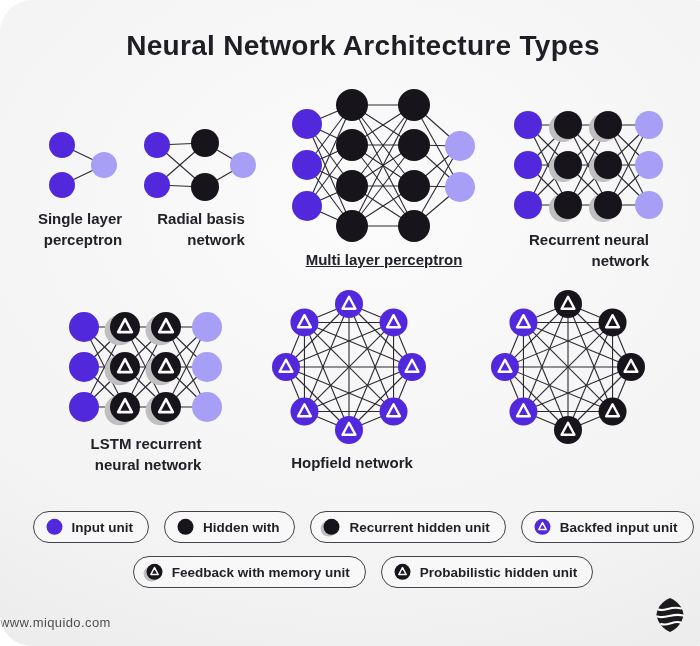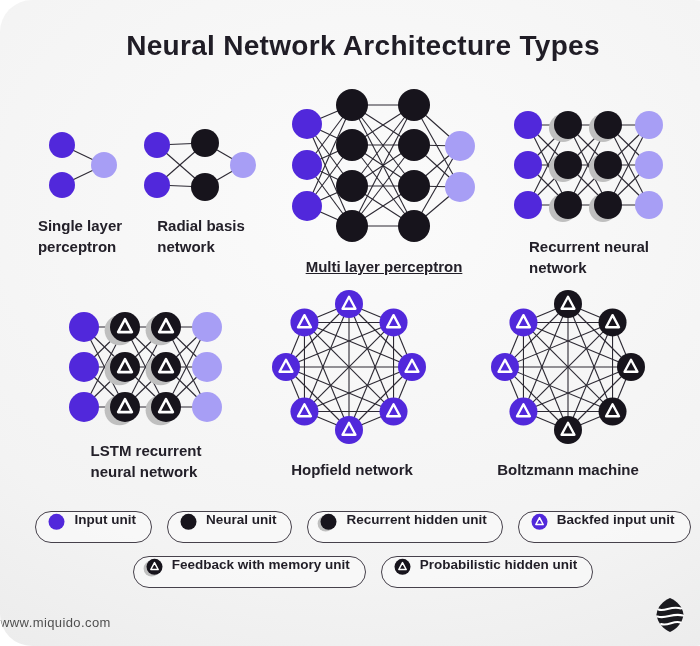--- a/index.html
+++ b/index.html
@@ -7,27 +7,27 @@
     position:relative;width:700px;height:646px;overflow:hidden;border-radius:32px;
     background:radial-gradient(140% 120% at 50% 32%, #fbfbfb 0%, #f3f3f3 48%, #e9e9e9 75%, #dedede 100%);
     padding-left:26px;
   }
   .title{
     position:absolute;top:30px;left:0;width:100%;margin:0;text-align:center;
     font-size:28px;font-weight:700;letter-spacing:.3px;color:#201d26;
   }
   #nets{position:absolute;left:0;top:0;}
   .net-label{
-    position:absolute;transform:translateX(-50%);text-align:left;
-    font-size:15px;font-weight:600;color:#232029;line-height:1.42;white-space:pre-line;margin-top:7px;
+    position:absolute;transform:translateX(-50%);text-align:right;
+    font-size:15px;font-weight:600;color:#232029;line-height:1.42;white-space:pre-line;
   }
   .legend{position:absolute;top:511px;left:0;width:100%;display:flex;flex-direction:column;align-items:center;gap:13px;}
   .legend-row{display:flex;gap:15px;}
   .pill{
-    display:flex;gap:8px;height:30px;padding:0 15px 0 9px;
+    display:flex;align-items:center;gap:8px;height:30px;padding:0 15px 0 9px;
     border:1.3px solid #46414b;border-radius:17px;background:rgba(252,252,252,.55);
     font-size:13.5px;font-weight:600;color:#211e27;white-space:nowrap;
   }
   .unit-icon{width:21px;height:20px;display:block;}
   .footer-url{
     position:absolute;bottom:16px;left:0;width:100%;text-align:left;
     font-size:13px;letter-spacing:.4px;color:#4f4f4f;font-weight:400;
   }
   .logo{position:absolute;left:655px;top:597px;}
 </style>
@@ -307,35 +307,34 @@
   <div class="net-label" style="left:80px;top:208px;">Single layer
 perceptron</div>
   <div class="net-label" style="left:201px;top:208px;">Radial basis
 network</div>
   <div class="net-label" style="left:384px;top:249px;text-decoration:underline;">Multi layer perceptron</div>
   <div class="net-label" style="left:589px;top:229px;">Recurrent neural
 network</div>
   <div class="net-label" style="left:146px;top:433px;">LSTM recurrent
 neural network</div>
   <div class="net-label" style="left:352px;top:452px;">Hopfield network</div>
-  <div class="net-label" style="left:568px;top:452px;">Boltzmann machine</div>
 
   <div class="legend">
     <div class="legend-row">
       <div class="pill">
         <span class="unit-icon"><svg width="21" height="20" viewBox="0 0 21 20">
               <circle cx="11.5" cy="9.8" r="8" fill="#5128db"></circle>
             </svg></span>
         <span>Input unit</span>
       </div>
       <div class="pill">
         <span class="unit-icon"><svg width="21" height="20" viewBox="0 0 21 20">
               <circle cx="11.5" cy="9.8" r="8" fill="#17141c"></circle>
             </svg></span>
-        <span>Neural unit</span>
+        <span>Hidden with</span>
       </div>
       <div class="pill">
         <span class="unit-icon"><svg width="21" height="20" viewBox="0 0 21 20">
               <circle cx="8.620000000000001" cy="11.56" r="8" fill="#bfbfbf"></circle>
               <circle cx="11.5" cy="9.8" r="8" fill="#17141c"></circle>
             </svg></span>
         <span>Recurrent hidden unit</span>
       </div>
       <div class="pill">
         <span class="unit-icon"><svg width="21" height="20" viewBox="0 0 21 20">

